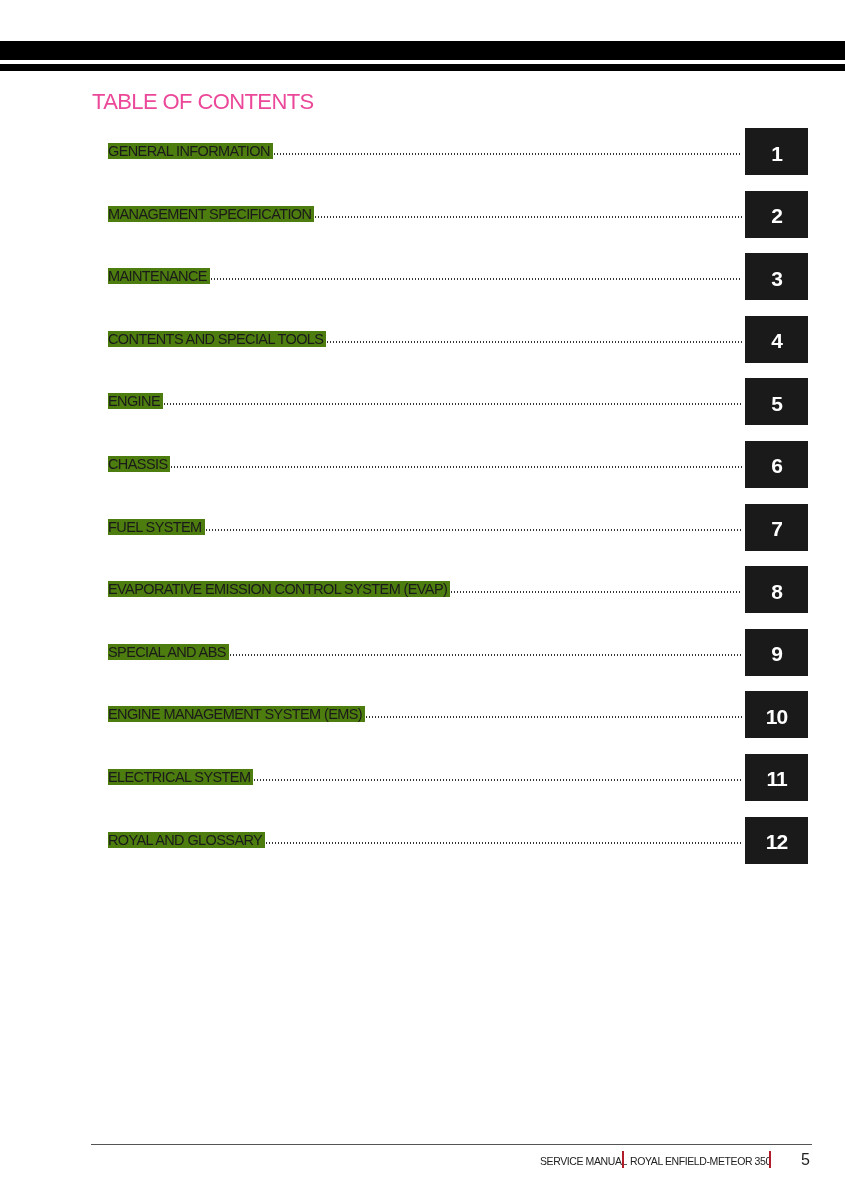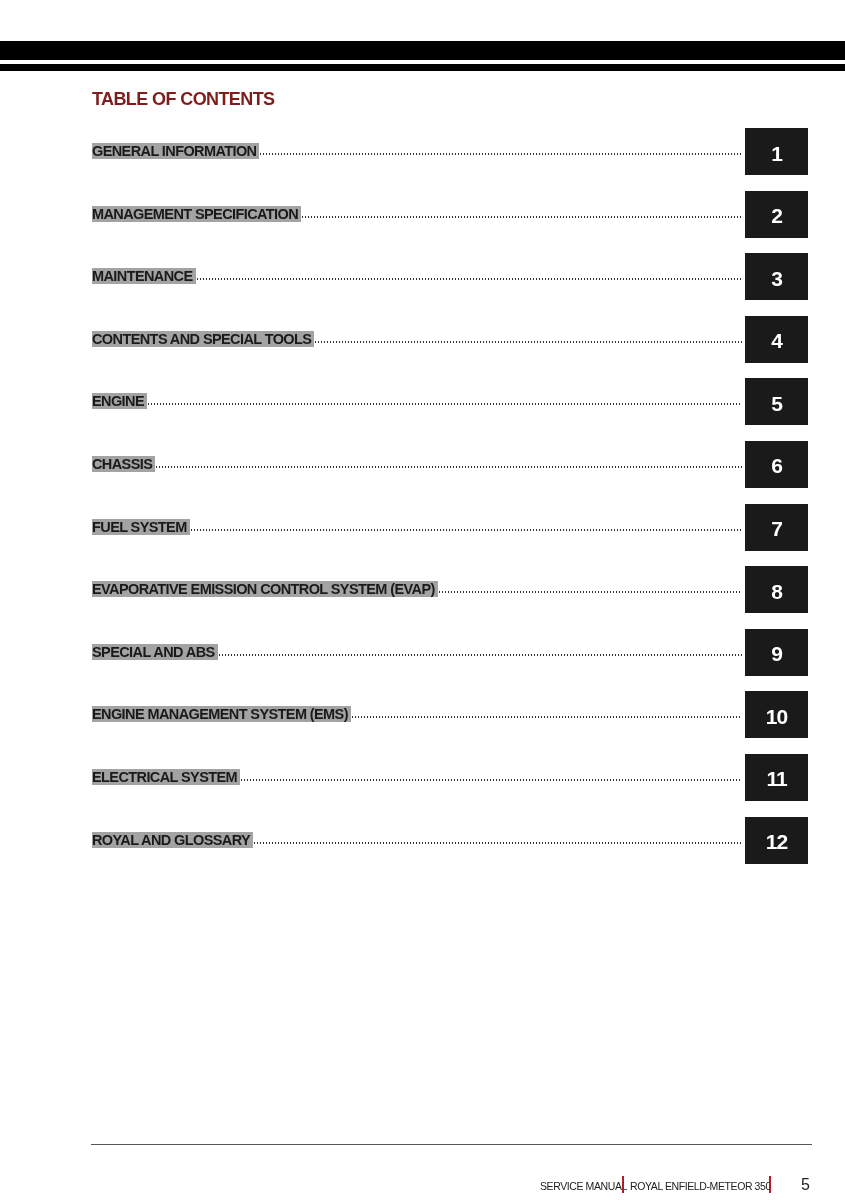--- a/index.html
+++ b/index.html
@@ -3,46 +3,46 @@
 <meta charset="utf-8">
 <style>
   html, body { margin:0; padding:0; }
   body {
     width:845px; height:1200px; background:#ffffff; position:relative; overflow:hidden;
     font-family:"Liberation Sans", sans-serif; color:#1a1a1a;
   }
   .bar-thick { position:absolute; left:0; top:41px; width:845px; height:19px; background:#000; }
   .bar-thin  { position:absolute; left:0; top:64px; width:845px; height:7px; background:#000; }
   .toc-title {
-    position:absolute; left:92px; top:89px; font-size:18px; font-weight:bold;
-    letter-spacing:-0.6px; color:#7f1d1d;
+    position:absolute; left:92px; top:89px; font-size:22px; font-weight:normal;
+    letter-spacing:-0.6px; color:#ec4899;
   }
   .toc-list { position:absolute; left:92px; top:128px; width:716px; }
   .toc-row { position:relative; height:47px; margin-bottom:15.6px; }
   .toc-entry {
     position:absolute; left:0; top:11px; width:650px; height:20px;
     display:flex; align-items:flex-end; white-space:nowrap; overflow:hidden;
   }
   .toc-label {
-    font-size:14.5px; font-weight:bold; letter-spacing:-0.6px; color:#1a1a1a;
-    background:#a3a3a3; padding-right:3px; flex:0 0 auto;
+    font-size:14.5px; font-weight:normal; letter-spacing:-0.6px; color:#1a1a1a;
+    background:#4d7c0f; padding-right:3px; flex:0 0 auto;margin-left:16px;
   }
   .toc-dots {
     flex:1 1 auto; height:2px; margin-bottom:4px;
     background-image:radial-gradient(circle, #333 0.9px, transparent 1.1px);
     background-size:3px 2px; background-repeat:repeat-x;
   }
   .toc-num {
     position:absolute; right:0; top:0; width:63px; height:47px; background:#1a1a1a;
     color:#fff; font-size:21px; font-weight:bold; display:flex; align-items:center;
     justify-content:center; letter-spacing:-1px; padding-top:4px; box-sizing:border-box;
   }
   .footer-line { position:absolute; left:91px; top:1144px; width:721px; height:1px; background:#555; }
   .footer {
-    position:absolute; top:1176px; left:0; width:845px; height:20px; font-size:10.5px;
+    position:absolute; top:1151px; left:0; width:845px; height:20px; font-size:10.5px;
     letter-spacing:-0.4px; color:#222;
   }
   .footer .manual { position:absolute; left:540px; top:4px; }
   .footer .sep1 { position:absolute; left:622px; top:0; width:2px; height:17px; background:#b01c2a; }
   .footer .model { position:absolute; left:630px; top:4px; }
   .footer .sep2 { position:absolute; left:769px; top:0; width:2px; height:17px; background:#b01c2a; }
   .footer .page { position:absolute; left:801px; top:0; font-size:16px; color:#222; }
 </style>
 </head>
 <body>

